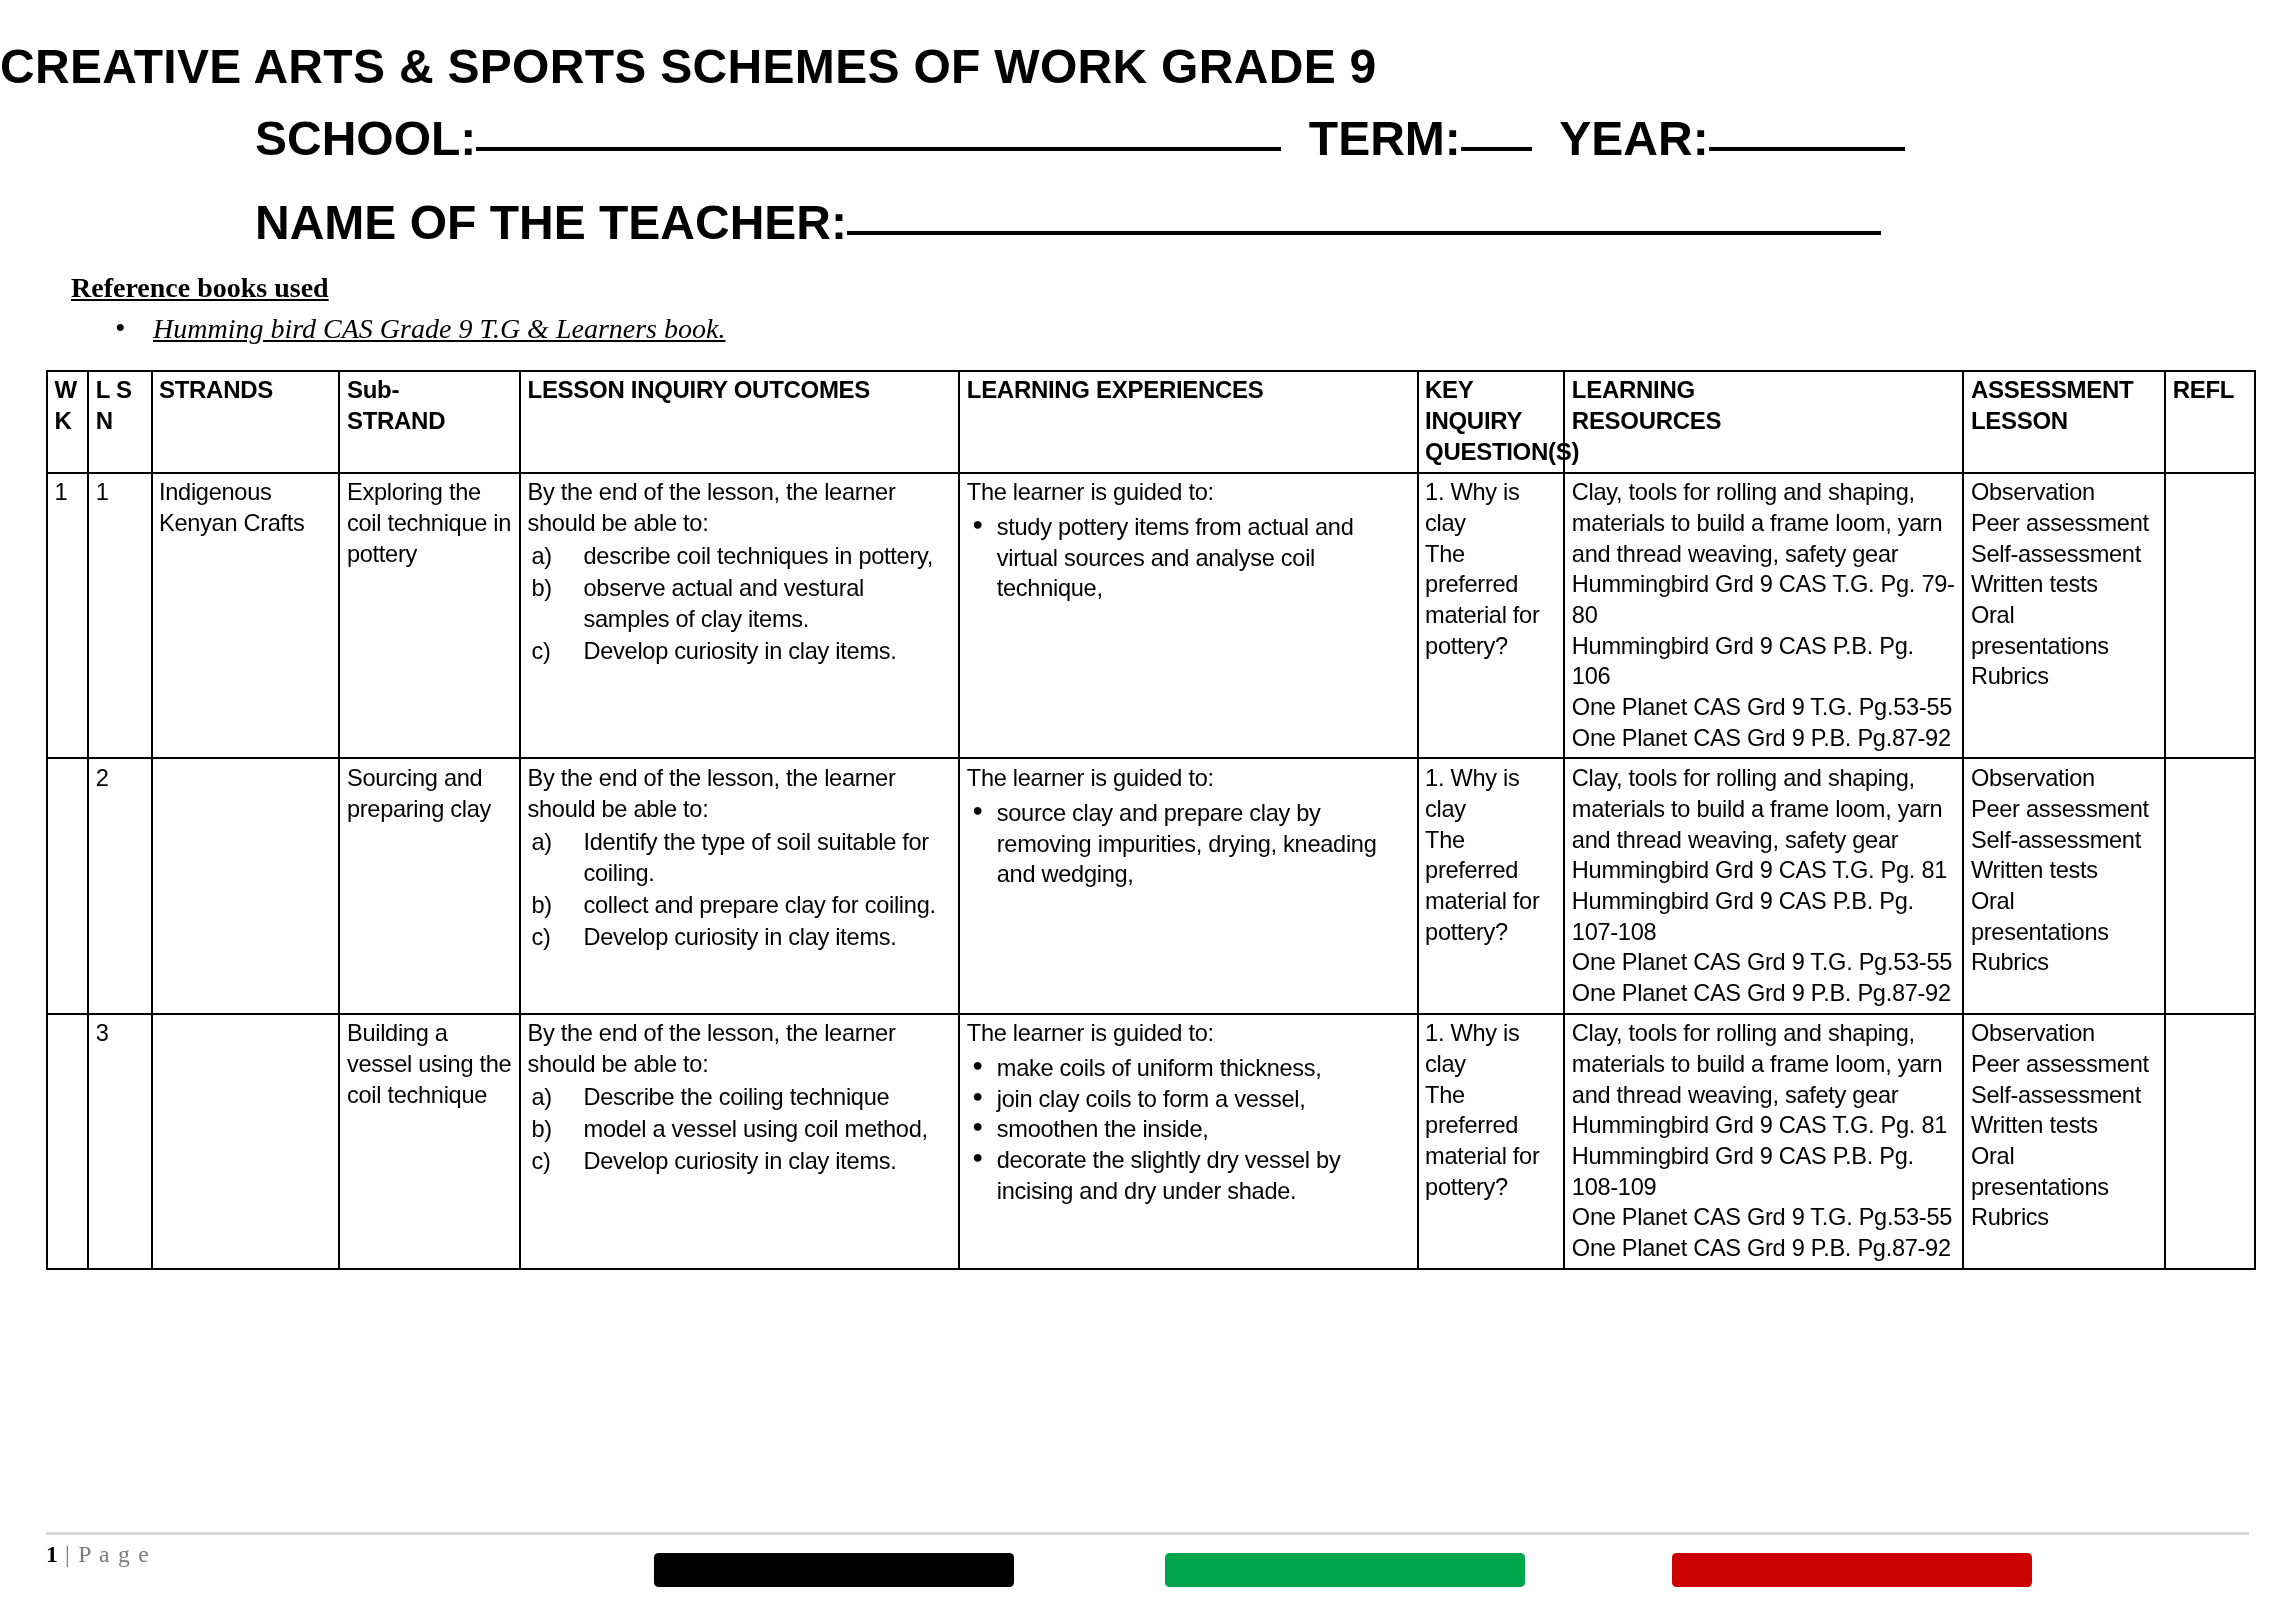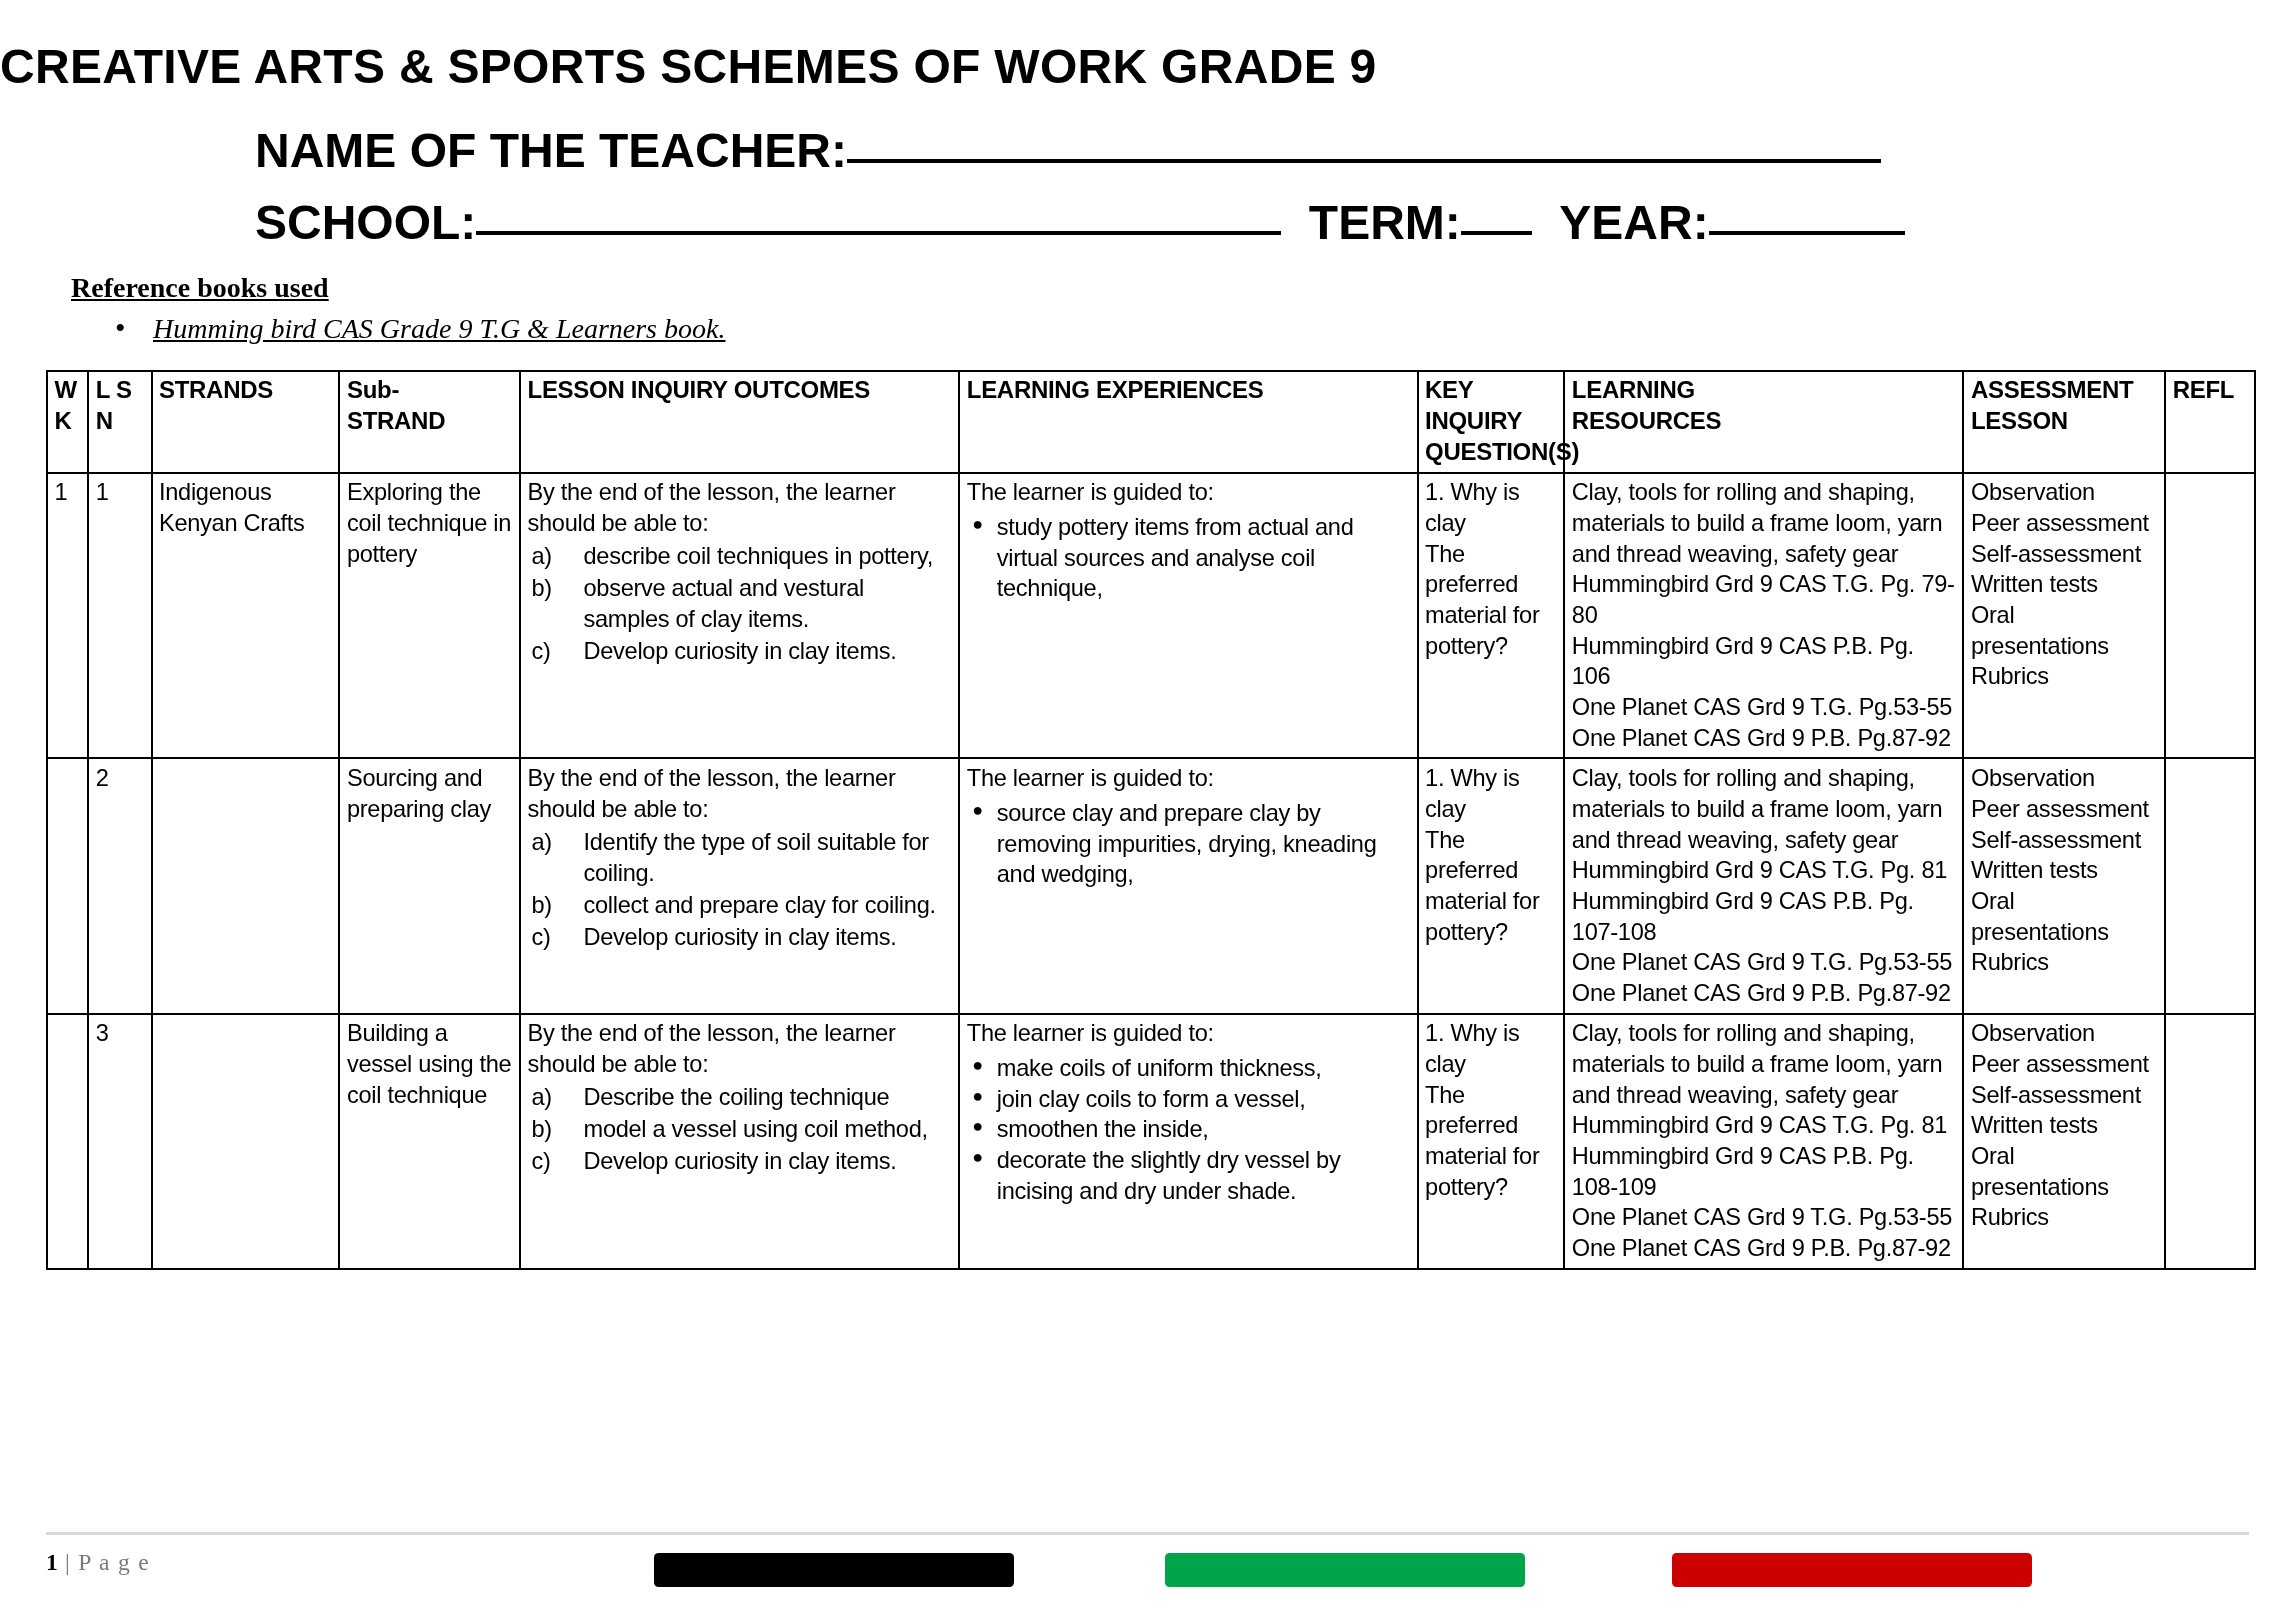--- a/index.html
+++ b/index.html
@@ -184,21 +184,21 @@
     position: absolute;
     left: 46px;
     right: 46px;
     top: 6.5px;
     height: 3.3px;
     background: #d9d9d9;
   }
   .page-num {
     position: absolute;
     left: 46px;
-    top: 24px;
+    top: 16px;
     font-family: "Liberation Serif", serif;
     font-size: 23.6px;
     color: #7a7a7a;
     letter-spacing: 1.3px;
   }
   .page-num b {
     color: #000;
     font-weight: bold;
     letter-spacing: 0;
   }
@@ -212,26 +212,26 @@
   .flag-bar.green { left: 1165px; width: 360px; }
   .flag-bar.red   { left: 1672px; width: 360px; }
 </style>
 </head>
 <body>
 
 <div class="page">
 
   <h1 class="doc-title">CREATIVE ARTS &amp; SPORTS SCHEMES OF WORK GRADE 9</h1>
 
+  <div class="field-line second">
+    <span>SCHOOL:</span><span class="blank school"></span><span class="gap-sm"></span><span>TERM:</span><span class="blank term"></span><span class="gap-sm"></span><span>YEAR:</span><span class="blank year"></span>
+  </div>
+
   <div class="field-line first">
     <span>NAME OF THE TEACHER:</span><span class="blank name"></span>
-  </div>
-
-  <div class="field-line second">
-    <span>SCHOOL:</span><span class="blank school"></span><span class="gap-sm"></span><span>TERM:</span><span class="blank term"></span><span class="gap-sm"></span><span>YEAR:</span><span class="blank year"></span>
   </div>
 
   <div class="ref-head">Reference books used</div>
   <ul class="ref-list">
     <li>Humming bird CAS Grade 9 T.G &amp; Learners book.</li>
   </ul>
 
   <table class="sow-table">
     <colgroup>
       <col class="c-wk">

